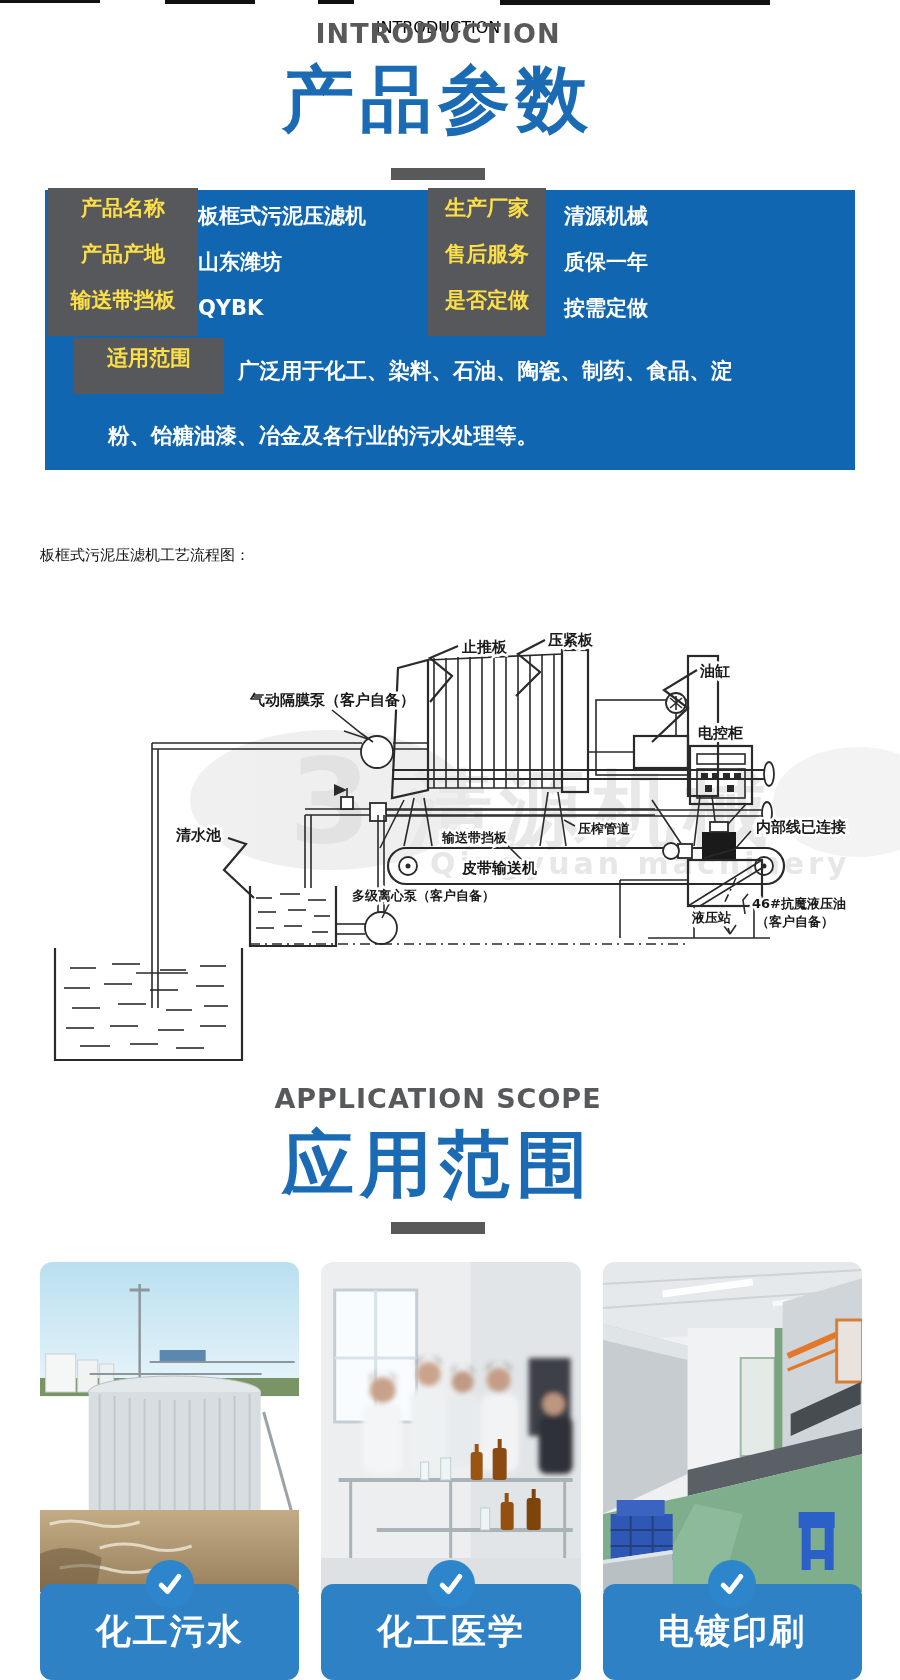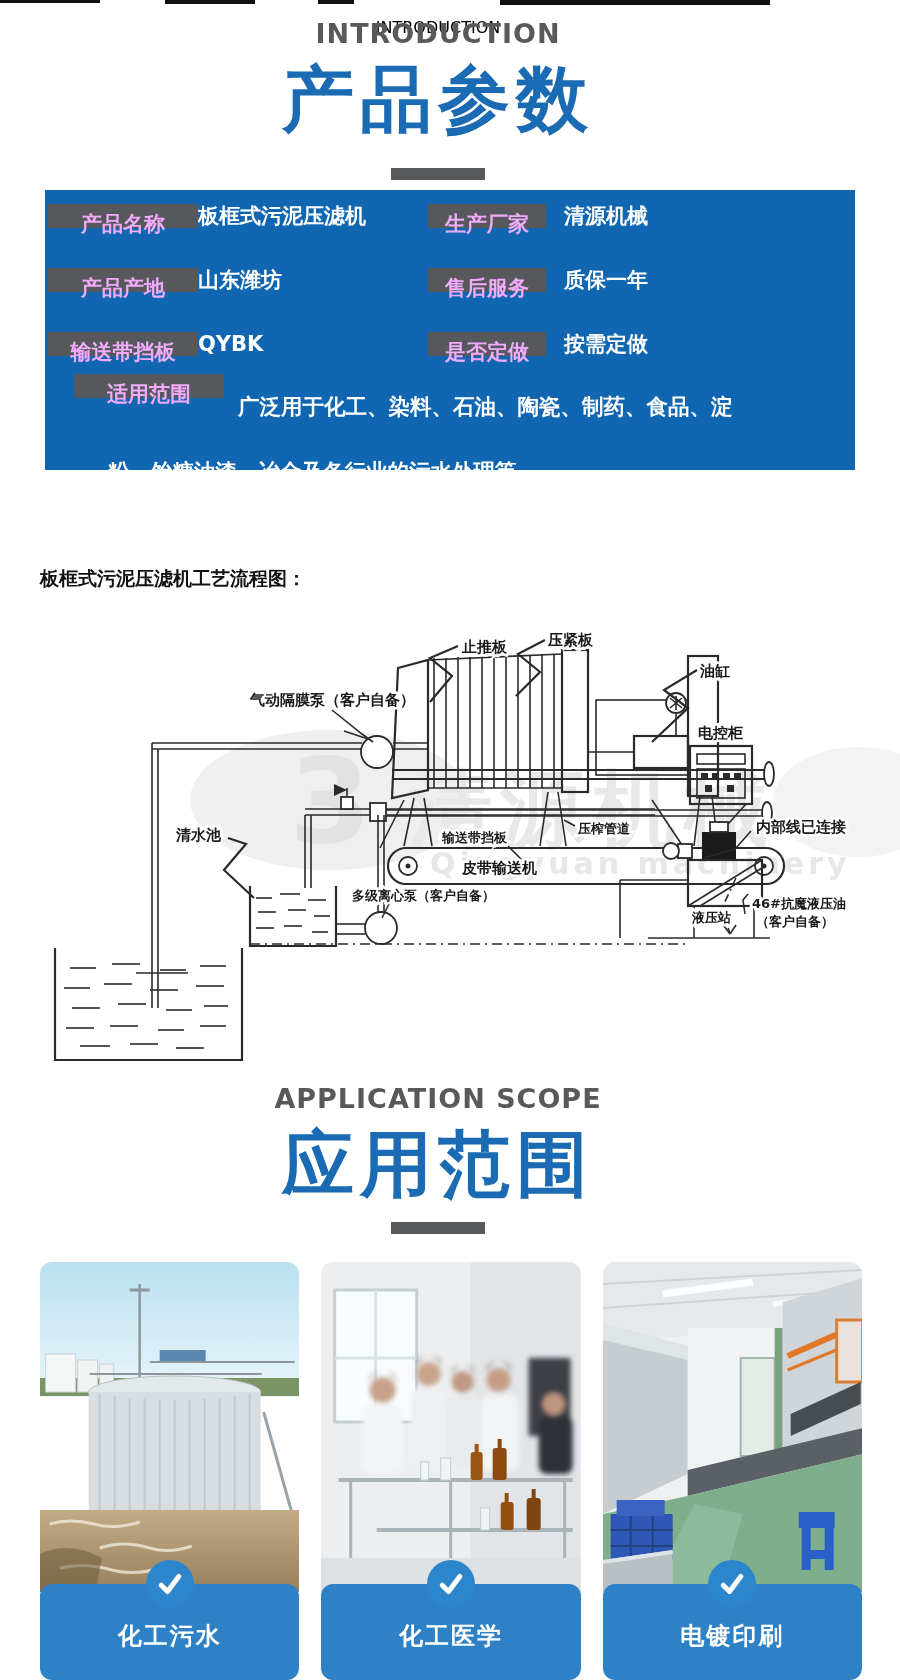--- a/index.html
+++ b/index.html
@@ -12,39 +12,39 @@
   
   .center-wrap{position:absolute;left:0;width:876px;text-align:center;}
   .eyebrow{font-size:27px;font-weight:bold;color:#58595b;letter-spacing:1px;}
   .big-title{font-size:72px;font-weight:800;color:#1b6bb4;letter-spacing:6px;}
   .title-bar{position:absolute;left:391px;width:94px;height:12px;background:#58595b;}
   
   .spec-table{
     position:absolute;left:45px;top:190px;width:810px;height:280px;
     background:#1166b2;color:#fff;
   }
-  .spec-row{display:flex;align-items:center;height:40px;margin-top:24px;}
+  .spec-row{display:flex;align-items:center;height:40px;margin-top:6px;}
   .spec-row:first-child{margin-top:6px;}
   .cell-label{
-    background:#57585b;height:24px;line-height:40px;text-align:center;
-    font-size:21px;font-weight:bold;color:#f0abfc;flex:none;
+    background:#57585b;height:56px;line-height:40px;text-align:center;
+    font-size:21px;font-weight:bold;color:#fde047;flex:none;
   }
   .lab1{width:150px;margin-left:3px;}
   .lab2{width:118px;}
   .cell-value{font-size:21px;font-weight:bold;line-height:40px;white-space:nowrap;overflow:hidden;}
   .val1{width:230px;padding-left:0;flex:none;}
   .val2{flex:1;padding-left:18px;}
   .scope-block{position:relative;margin-top:10px;min-height:110px;margin-left:23px;}
   .scope-label{position:absolute;left:3px;top:0;}
   .scope-text{
     margin:0;padding-left:40px;width:655px;text-indent:130px;
     font-size:21.5px;font-weight:bold;line-height:65px;color:#fff;
   }
   
-  .diagram-title{position:absolute;left:40px;top:566px;font-size:19px;font-weight:bold;color:#111;}
+  .diagram-title{position:absolute;left:40px;top:546px;font-size:15px;font-weight:normal;color:#111;}
   .diagram-svg{position:absolute;left:0;top:595px;}
   .dline{stroke:#2a2a2a;stroke-width:1.6;fill:none;}
   .dthick{stroke:#2a2a2a;stroke-width:2.2;fill:none;}
   .dfillw{fill:#ffffff;stroke:#2a2a2a;stroke-width:1.8;}
   .dlabel{font-size:15px;font-weight:600;fill:#1a1a1a;stroke:#fff;stroke-width:5px;paint-order:stroke;}
   .dlabel-sm{font-size:13px;}
   .wmark{opacity:0.85;}
   
   .cards{position:absolute;left:40px;top:1262px;width:822px;display:flex;gap:22px;}
   .app-card{flex:1;height:418px;position:relative;border-radius:12px;overflow:hidden;}
@@ -52,21 +52,21 @@
   .card-photo svg{display:block;width:100%;height:100%;}
   .card-panel{
     position:absolute;left:0;right:0;top:322px;bottom:0;background:#2f81c5;
     border-radius:12px 12px 0 0;text-align:center;
   }
   .check-badge{
     position:absolute;top:-24px;left:50%;transform:translateX(-50%);
     width:48px;height:48px;border-radius:50%;background:#2d86cb;
     display:flex;align-items:center;justify-content:center;
   }
-  .card-label{margin-top:36px;font-size:24px;font-weight:bold;color:#ffffff;letter-spacing:2px;}
+  .card-label{margin-top:24px;font-size:35px;font-weight:bold;color:#ffffff;letter-spacing:2px;}
 </style>
 </head>
 <body>
 
 <div class="topfrag" style="left:0;width:100px;height:3px;"></div>
 <div class="topfrag" style="left:165px;width:90px;height:4px;"></div>
 <div class="topfrag" style="left:318px;width:36px;height:4px;"></div>
 <div class="topfrag" style="left:500px;width:270px;height:5px;"></div>
 
 <div class="center-wrap" style="top:18px;">INTRODUCTION</div>

